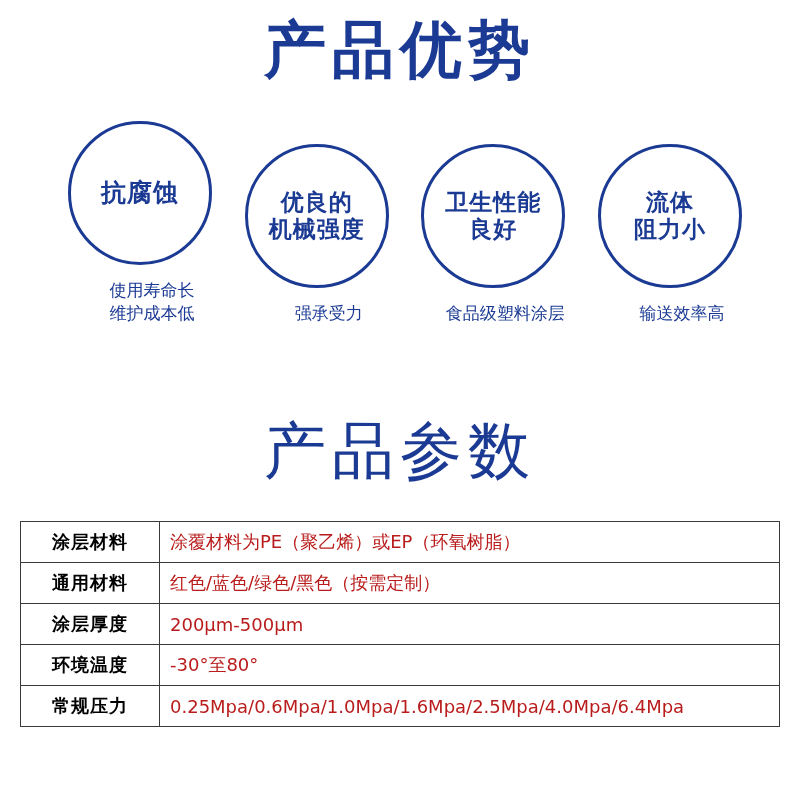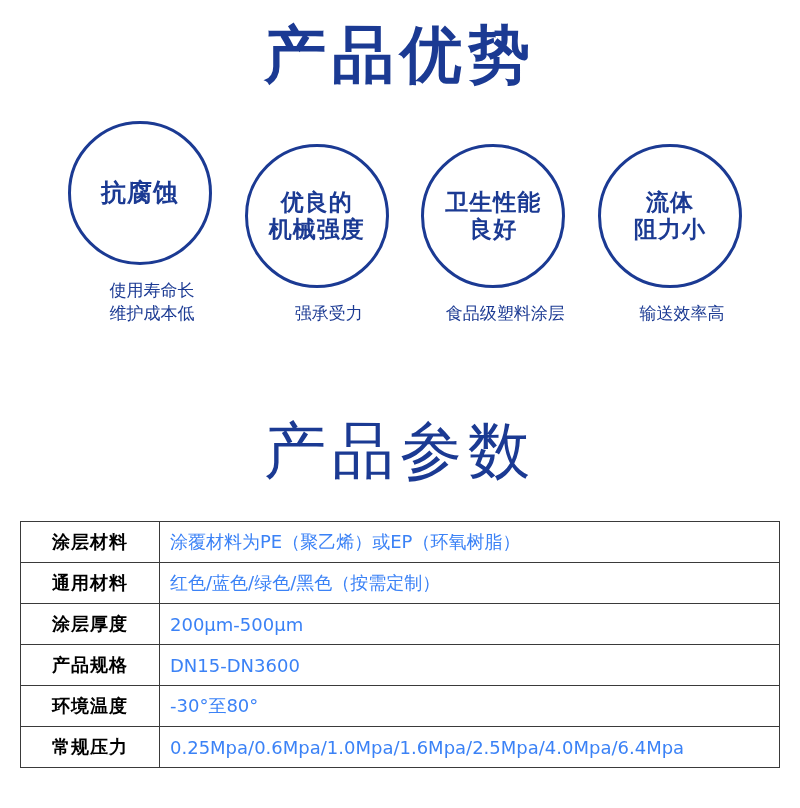--- a/index.html
+++ b/index.html
@@ -25,21 +25,21 @@
     position: absolute;
     top: 22px;
     left: 0;
     width: 800px;
     text-align: center;
     font-size: 62px;
     font-weight: bold;
     letter-spacing: 6px;
     color: #1b3a93;
     line-height: 1.05;
-    font-family: Liberation Sans, sans-serif;
+    font-family: Liberation Mono, monospace;
   }
 
   
   .circles-row {
     position: absolute;
     top: 165px;
     left: 60px;
     width: 690px;
     height: 160px;
     display: flex;
@@ -107,21 +107,21 @@
     top: 521px;
     left: 20px;
     width: 760px;
     border-collapse: collapse;
     table-layout: fixed;
   }
   .spec-table td {
     border: 1px solid #3a3a3a;
     height: 40px;
     padding: 0 8px;
-    color: #3b82f6;
+    color: #b91c1c;
     font-size: 18px;
     font-family: "DejaVu Sans", "Liberation Sans", sans-serif;
     vertical-align: middle;
   }
   .spec-table td.key {
     width: 122px;
     font-weight: bold;
     text-align: center;
     letter-spacing: 1px;
     color: #000000;
@@ -185,24 +185,20 @@
       </tr>
       <tr>
         <td class="key">通用材料</td>
         <td class="val">红色/蓝色/绿色/黑色（按需定制）</td>
       </tr>
       <tr>
         <td class="key">涂层厚度</td>
         <td class="val">200μm-500μm</td>
       </tr>
       <tr>
-        <td class="key">产品规格</td>
-        <td class="val">DN15-DN3600</td>
-      </tr>
-      <tr>
         <td class="key">环境温度</td>
         <td class="val">-30°至80°</td>
       </tr>
       <tr>
         <td class="key">常规压力</td>
         <td class="val">0.25Mpa/0.6Mpa/1.0Mpa/1.6Mpa/2.5Mpa/4.0Mpa/6.4Mpa</td>
       </tr>
     </tbody>
   </table>
 

